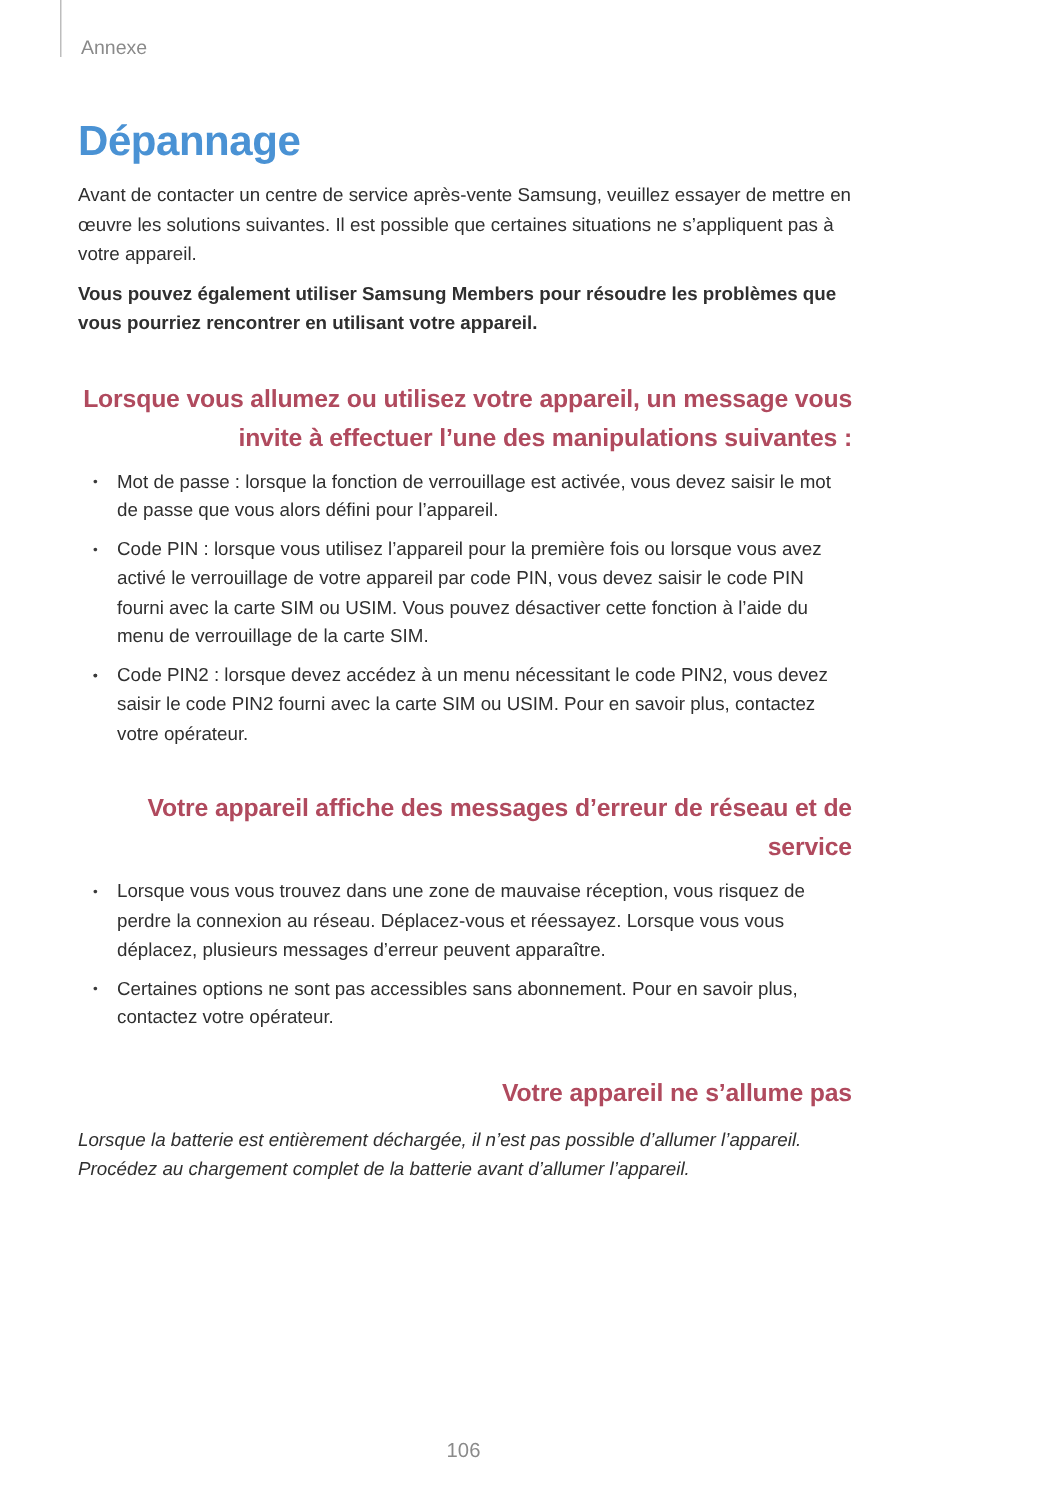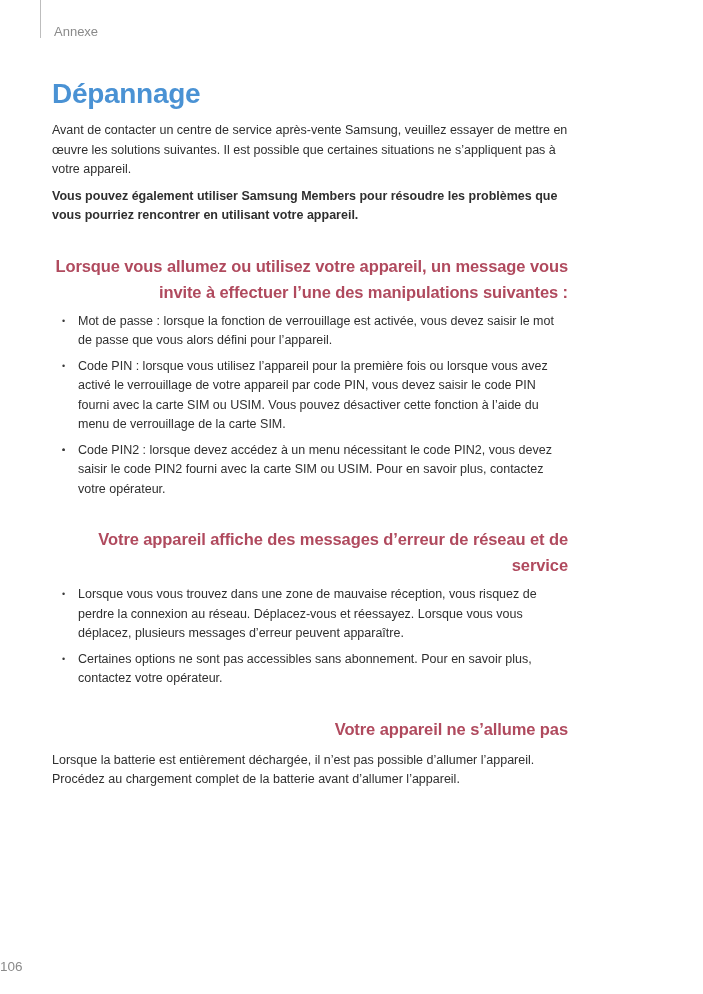--- a/index.html
+++ b/index.html
@@ -67,26 +67,27 @@
   }
   ul.bullets li + li { margin-top: 6px; }
   .bullet-dot {
     position: absolute;
     left: 10px;
     top: 0;
     font-size: 9px;
     line-height: 19.5px;
     color: #3a3a3a;
   }
-  section .section-paragraph { margin-top: 9px; }
+  section .section-paragraph { margin-top: 9px; font-style: italic; }
   .pagenum {
     position: absolute;
     left: 0;
     right: 0;
     bottom: 20px;
+    text-align: center;
     font-size: 13.5px;
     color: #8a8a8a;
   }
 </style>
 </head>
 <body>
 
 <div class="page">
 
   <div class="edge-rule"></div>

